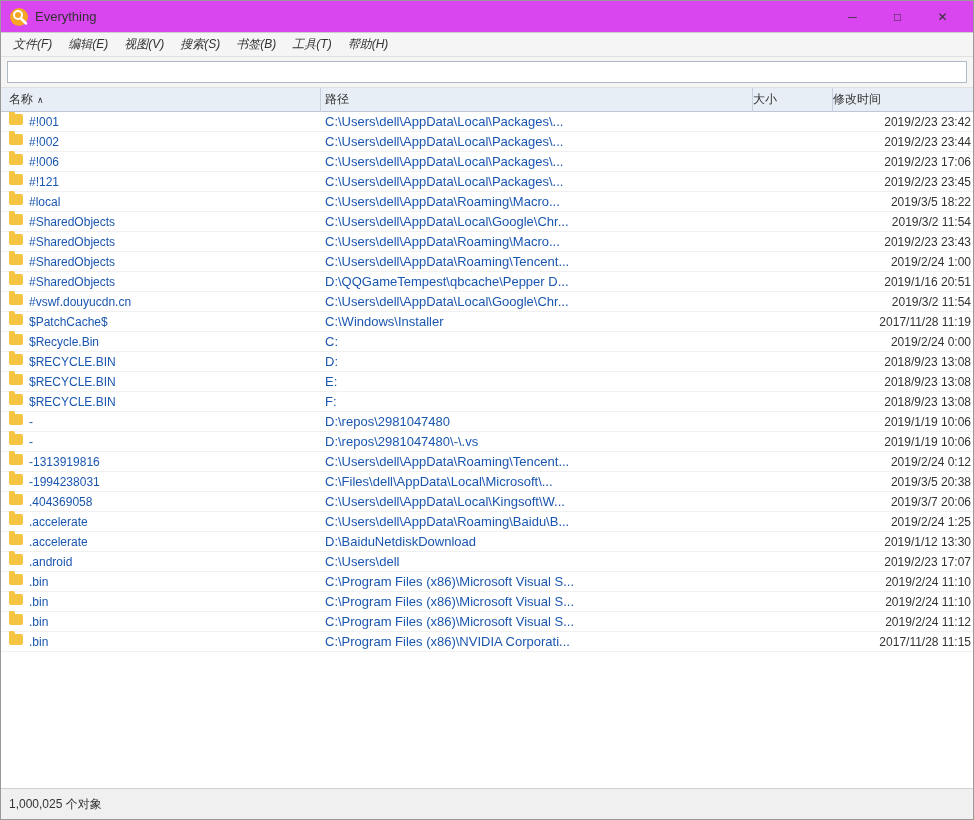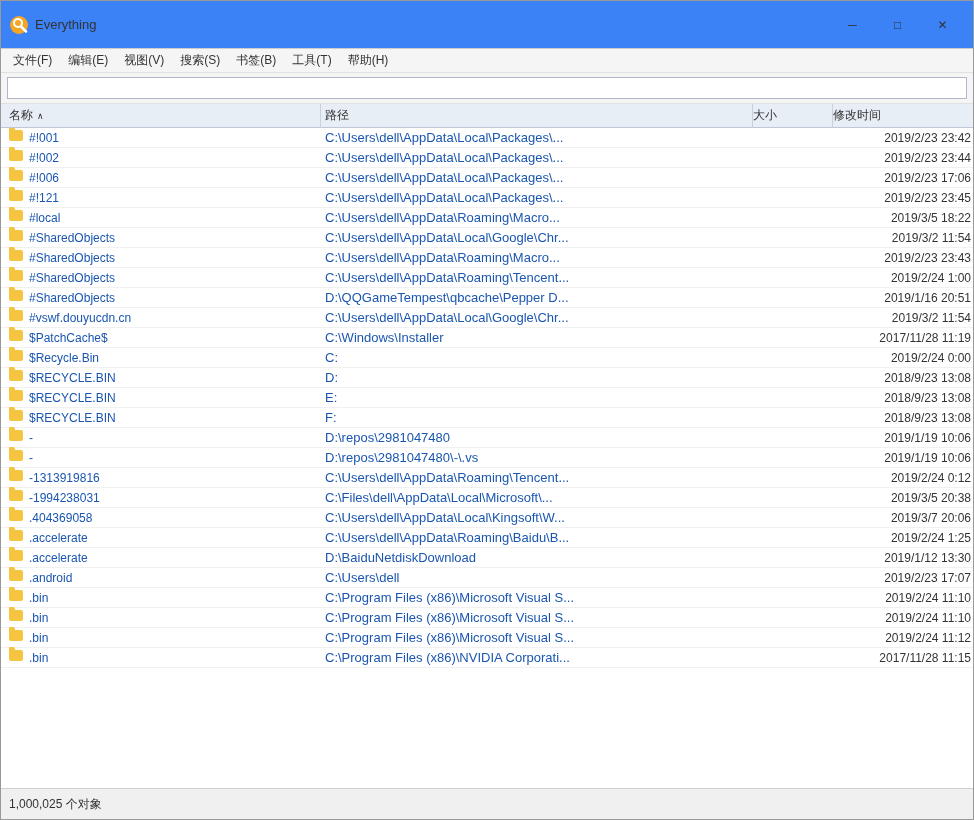--- a/index.html
+++ b/index.html
@@ -13,22 +13,22 @@
     }
     .window {
       width: 974px;
       height: 820px;
       background: #f5f5f5;
       border: 1px solid #999;
       display: flex;
       flex-direction: column;
     }
     .title-bar {
-      background: #3b82f6;
-      height: 48px;
+      background: #d946ef;
+      height: 32px;
       display: flex;
       align-items: center;
       padding: 0 8px;
       border-bottom: 1px solid #ccc;
       user-select: none;
     }
     .title-bar-logo {
       width: 20px;
       height: 20px;
       margin-right: 6px;
@@ -55,20 +55,21 @@
       background: transparent;
       border: none;
     }
     .menu-bar {
       background: #f5f5f5;
       height: 24px;
       display: flex;
       align-items: center;
       padding: 0 4px;
       border-bottom: 1px solid #e0e0e0;
+      font-style: italic;
     }
     .menu-item {
       padding: 2px 8px;
       cursor: pointer;
       font-size: 12px;
       color: #333;
       height: 22px;
       display: flex;
       align-items: center;
     }

